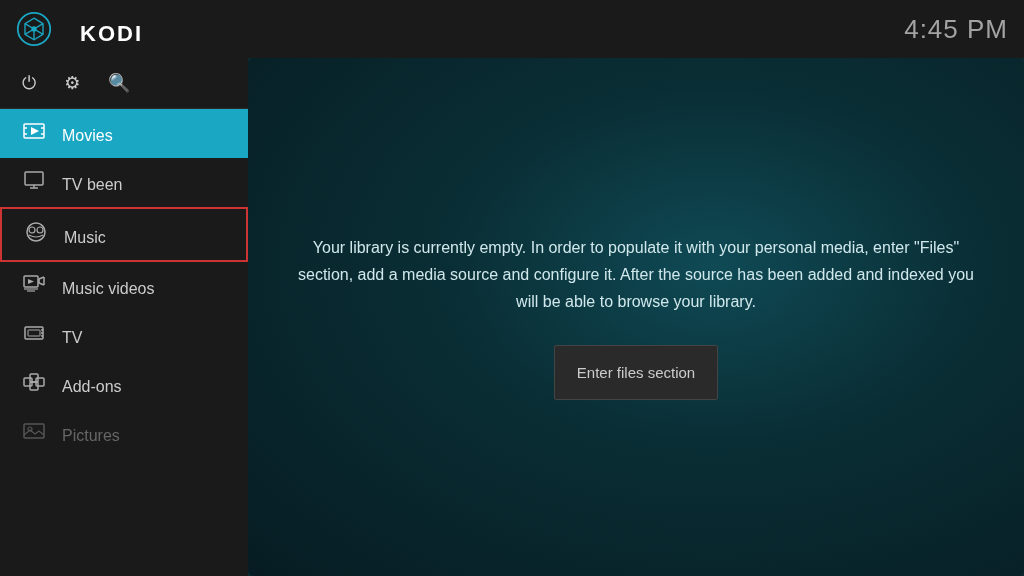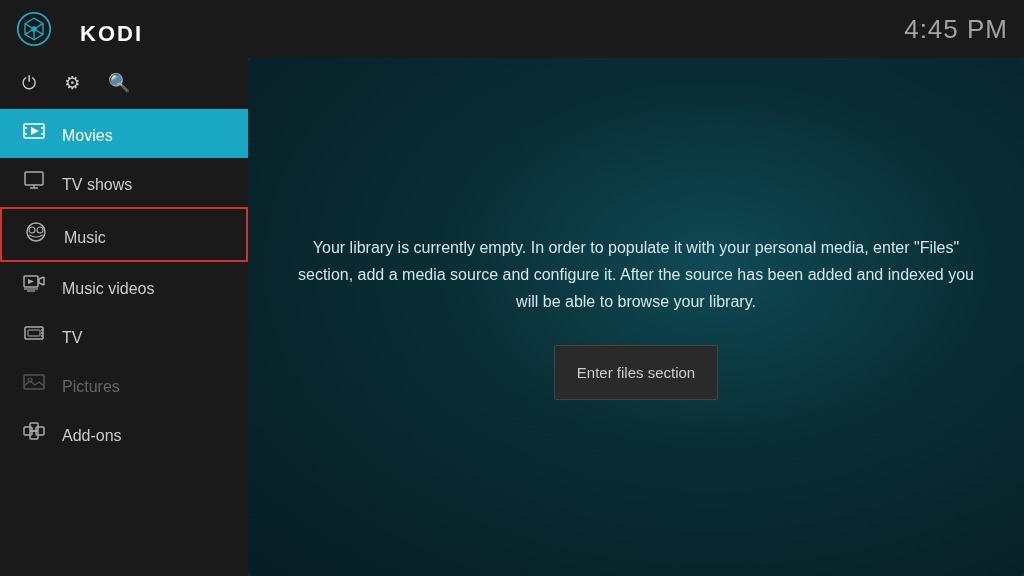--- a/index.html
+++ b/index.html
@@ -198,21 +198,21 @@
       </div>
 
       <div class="nav-item">
         <span class="nav-icon">
           <svg width="22" height="18" viewBox="0 0 22 18" fill="none" xmlns="http://www.w3.org/2000/svg">
             <rect x="2" y="1" width="18" height="13" rx="1" stroke="#aaa" stroke-width="1.5" fill="none"></rect>
             <line x1="7" y1="17" x2="15" y2="17" stroke="#aaa" stroke-width="1.5"></line>
             <line x1="11" y1="14" x2="11" y2="17" stroke="#aaa" stroke-width="1.5"></line>
           </svg>
         </span>
-        <span class="nav-label">TV shows</span>
+        <span class="nav-label">TV been</span>
       </div>
 
       <div class="nav-item highlighted">
         <span class="nav-icon">
           <svg width="22" height="20" viewBox="0 0 22 20" fill="none" xmlns="http://www.w3.org/2000/svg">
             <circle cx="11" cy="10" r="9" stroke="#aaa" stroke-width="1.5" fill="none"></circle>
             <circle cx="7" cy="8" r="3" stroke="#aaa" stroke-width="1.2" fill="none"></circle>
             <circle cx="15" cy="8" r="3" stroke="#aaa" stroke-width="1.2" fill="none"></circle>
             <path d="M4 13 Q11 17 18 13" stroke="#aaa" stroke-width="1.2" fill="none"></path>
           </svg>
@@ -244,41 +244,41 @@
             <circle cx="19" cy="6" r="1" fill="#aaa"></circle>
             <circle cx="19" cy="9" r="1" fill="#aaa"></circle>
             <circle cx="19" cy="12" r="1" fill="#aaa"></circle>
           </svg>
         </span>
         <span class="nav-label">TV</span>
       </div>
 
 
 
-      <div class="nav-item dimmed">
-        <span class="nav-icon">
-          <svg width="22" height="18" viewBox="0 0 22 18" fill="none" xmlns="http://www.w3.org/2000/svg">
-            <rect x="1" y="2" width="20" height="14" rx="1" stroke="#555" stroke-width="1.5" fill="none"></rect>
-            <circle cx="7" cy="7" r="2" stroke="#555" stroke-width="1.2" fill="none"></circle>
-            <polyline points="1,13 7,8 12,12 16,9 21,13" stroke="#555" stroke-width="1.2" fill="none"></polyline>
-          </svg>
-        </span>
-        <span class="nav-label" style="color:#666">Pictures</span>
-      </div>
-
       <div class="nav-item">
         <span class="nav-icon">
           <svg width="22" height="18" viewBox="0 0 22 18" fill="none" xmlns="http://www.w3.org/2000/svg">
             <rect x="1" y="5" width="8" height="8" rx="1" stroke="#aaa" stroke-width="1.5" fill="none"></rect>
             <rect x="13" y="5" width="8" height="8" rx="1" stroke="#aaa" stroke-width="1.5" fill="none"></rect>
             <rect x="7" y="1" width="8" height="8" rx="1" stroke="#aaa" stroke-width="1.5" fill="none"></rect>
             <rect x="7" y="9" width="8" height="8" rx="1" stroke="#aaa" stroke-width="1.5" fill="none"></rect>
           </svg>
         </span>
         <span class="nav-label">Add-ons</span>
+      </div>
+
+      <div class="nav-item dimmed">
+        <span class="nav-icon">
+          <svg width="22" height="18" viewBox="0 0 22 18" fill="none" xmlns="http://www.w3.org/2000/svg">
+            <rect x="1" y="2" width="20" height="14" rx="1" stroke="#555" stroke-width="1.5" fill="none"></rect>
+            <circle cx="7" cy="7" r="2" stroke="#555" stroke-width="1.2" fill="none"></circle>
+            <polyline points="1,13 7,8 12,12 16,9 21,13" stroke="#555" stroke-width="1.2" fill="none"></polyline>
+          </svg>
+        </span>
+        <span class="nav-label" style="color:#666">Pictures</span>
       </div>
 
     </div>
   </div>
 
   <div class="content-area">
     <div class="content-card">
       <p class="content-message">Your library is currently empty. In order to populate it with your personal media, enter "Files" section, add a media source and configure it. After the source has been added and indexed you will be able to browse your library.</p>
       <div class="content-buttons">
         <button class="content-btn">Enter files section</button>

